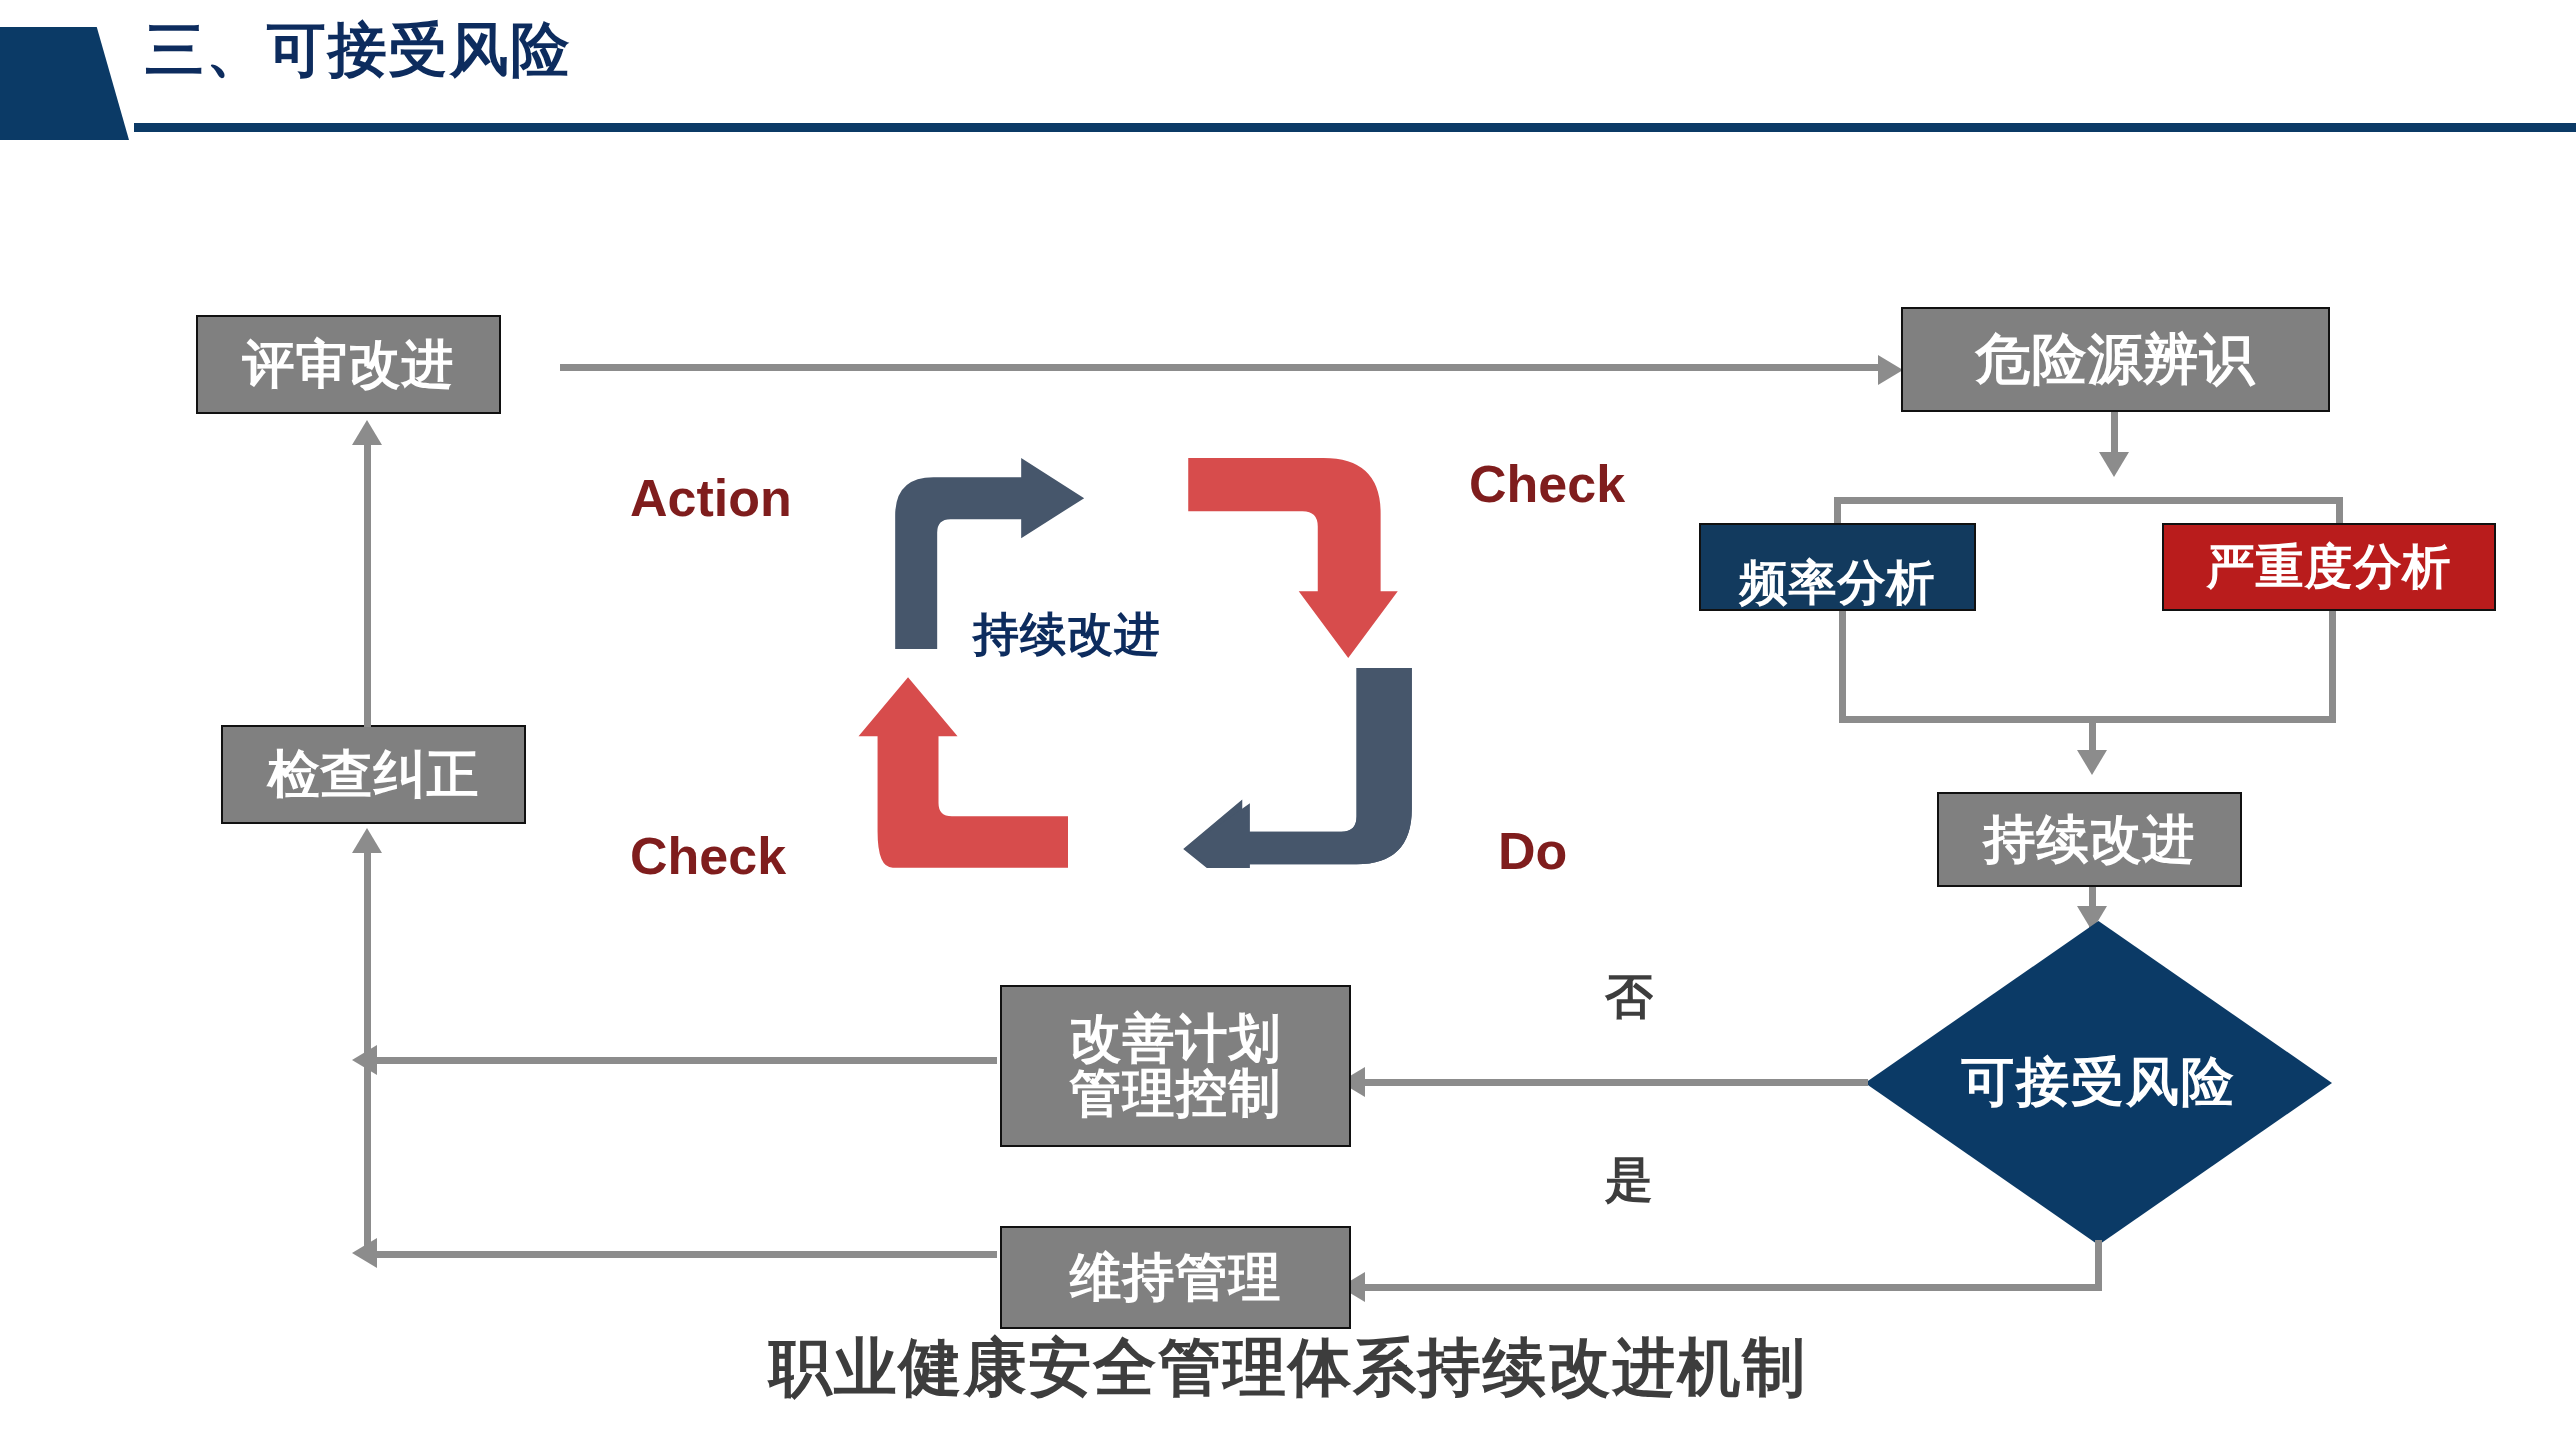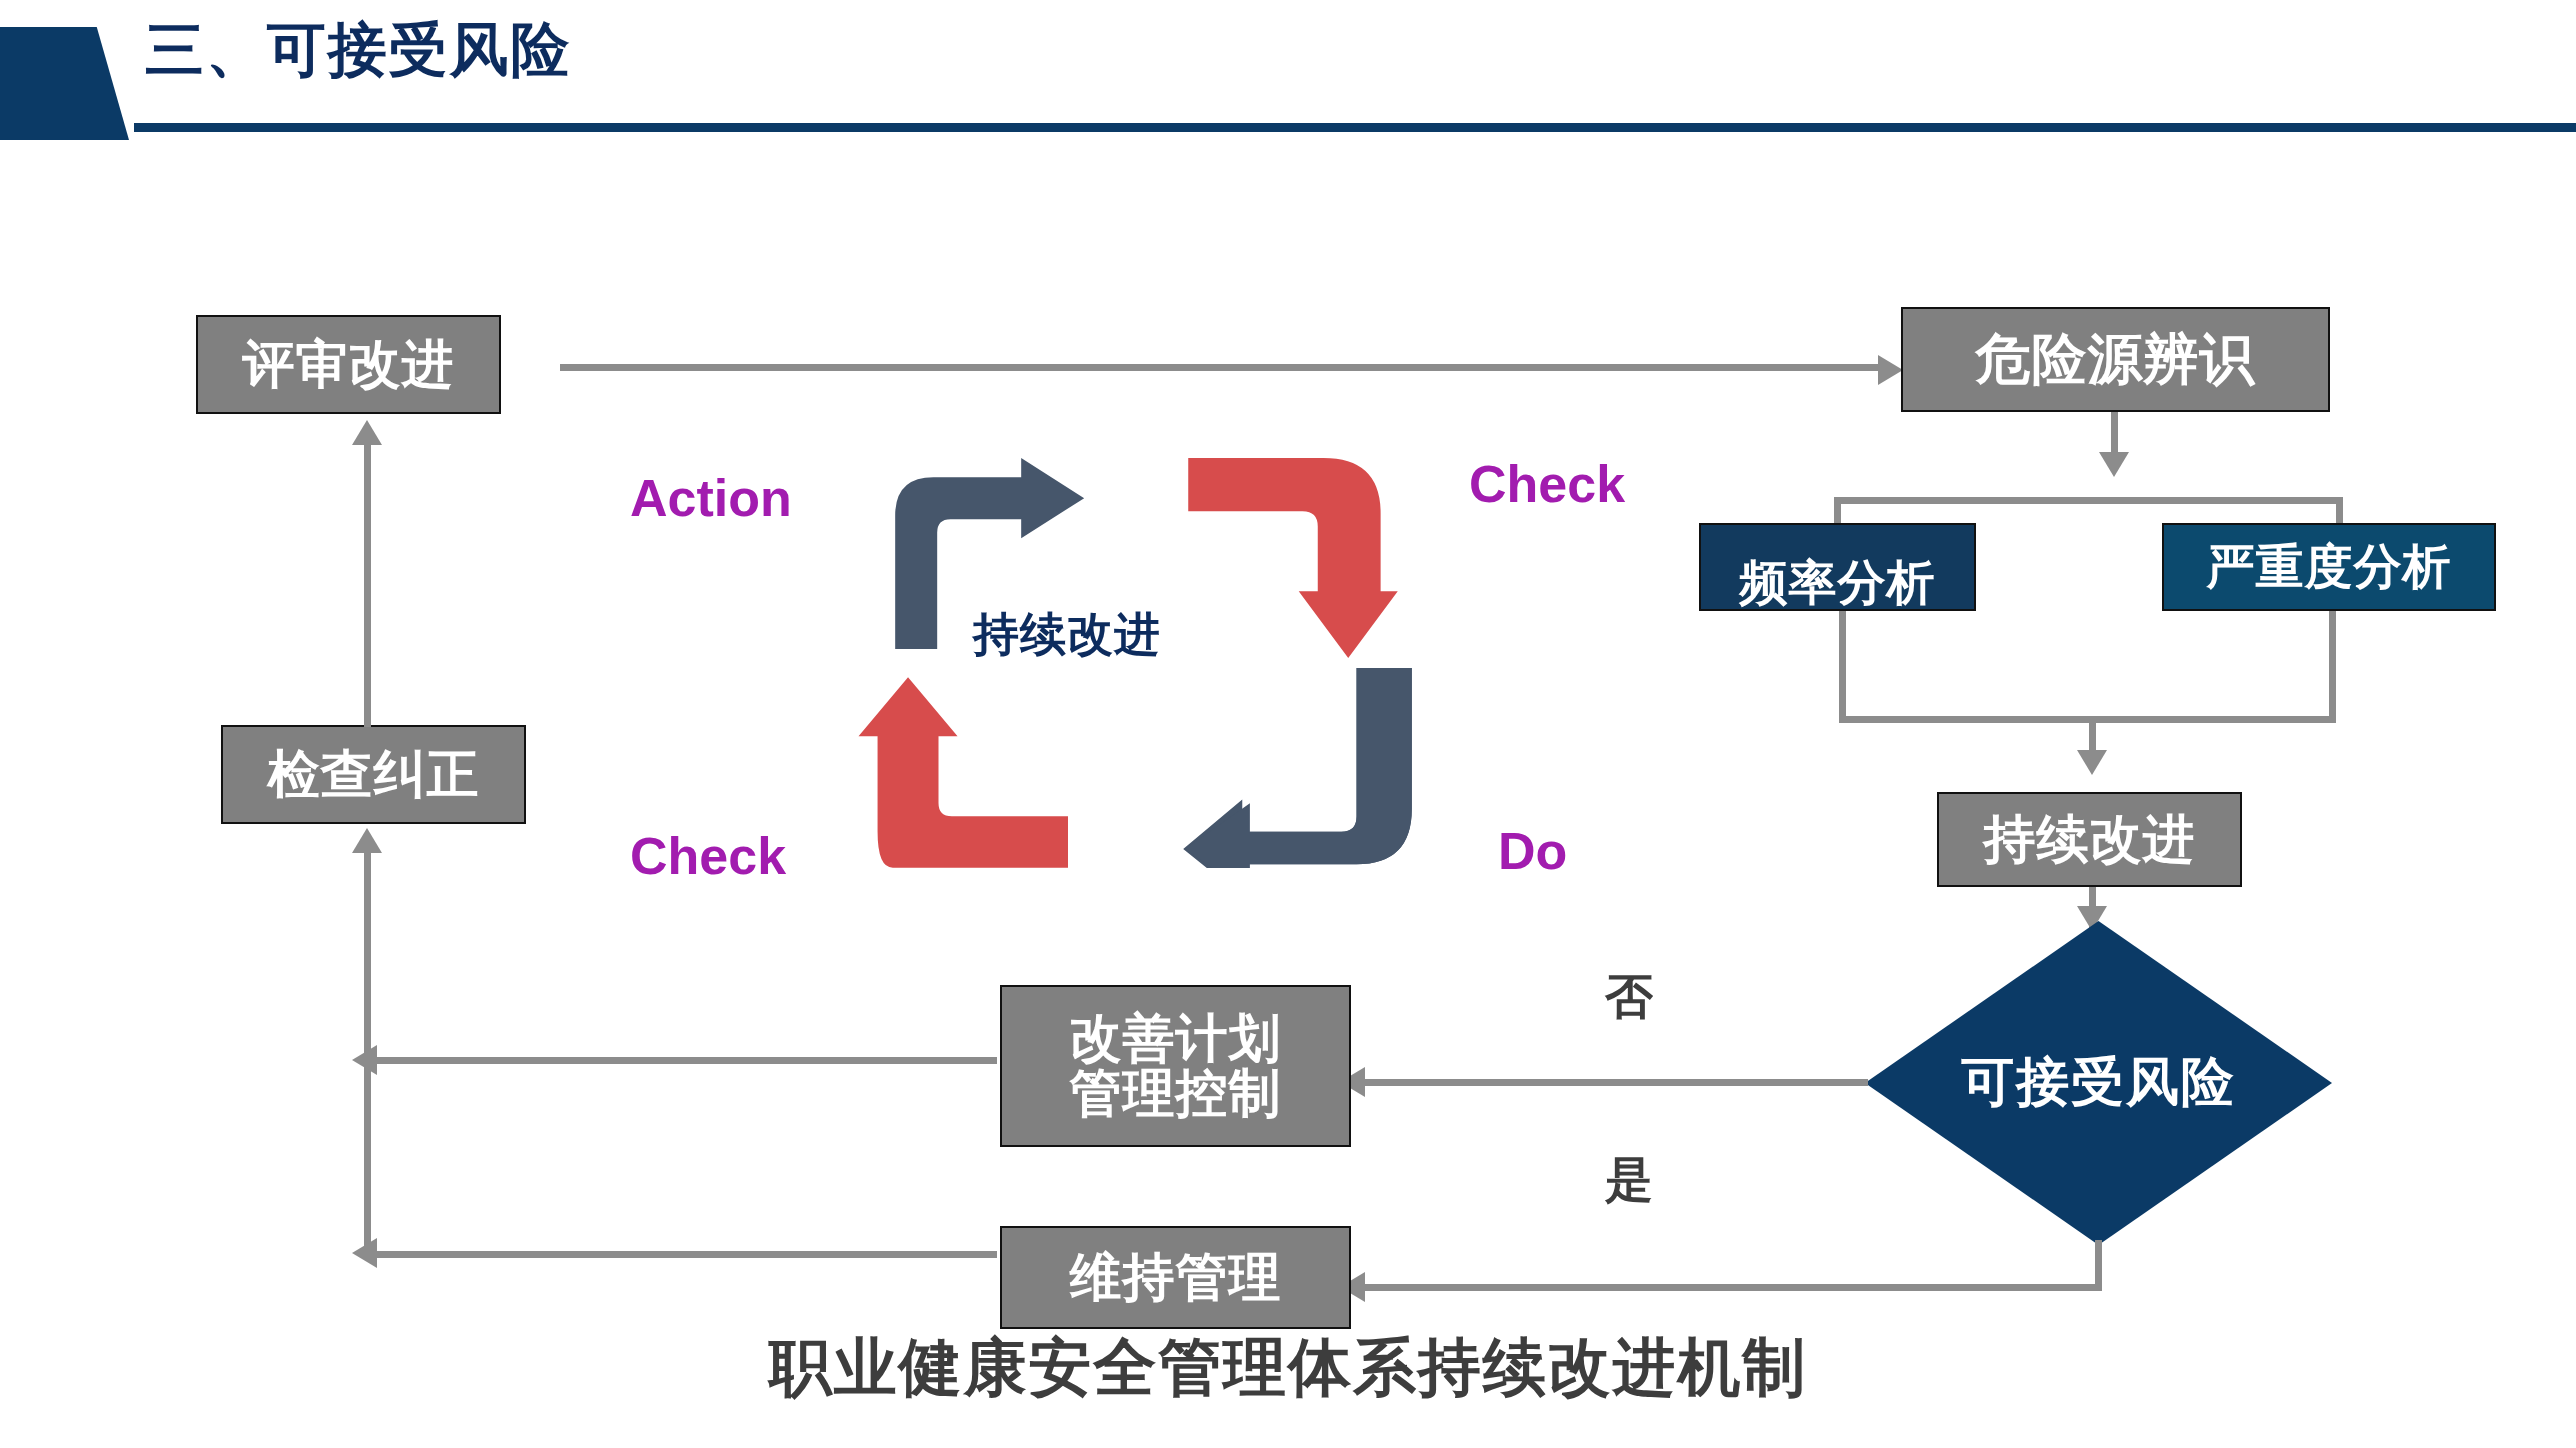--- a/index.html
+++ b/index.html
@@ -37,21 +37,21 @@
   
   .node{
     position:absolute;box-sizing:border-box;
     display:flex;align-items:center;justify-content:center;
     text-align:center;color:#ffffff;font-weight:bold;
     border:2.9px solid #111111;line-height:1.06;
     letter-spacing:1px;
   }
   .node.grey{background:#808080;}
   .node.navy{background:#123A5E;align-items:flex-end;}
-  .node.red{background:#0c4a6e;}
+  .node.red{background:#b91c1c;}
 
   
   #node-acceptable-risk{
     position:absolute;
     left:1865px;top:921px;width:467px;height:324px;
     background:#0B3A66;
     clip-path:polygon(50% 0,100% 50%,50% 100%,0 50%);
     display:flex;align-items:center;justify-content:center;
   }
   #node-acceptable-risk span{
@@ -65,21 +65,21 @@
   .ln.v{width:6.7px;}
 
   .ahead{position:absolute;width:0;height:0;}
   .ahead.down{border-left:15.3px solid transparent;border-right:15.3px solid transparent;border-top:25px solid #8C8C8C;}
   .ahead.up{border-left:15.3px solid transparent;border-right:15.3px solid transparent;border-bottom:25px solid #8C8C8C;}
   .ahead.left{border-top:15.3px solid transparent;border-bottom:15.3px solid transparent;border-right:25px solid #8C8C8C;}
   .ahead.right{border-top:15.3px solid transparent;border-bottom:15.3px solid transparent;border-left:25px solid #8C8C8C;}
 
   
   .pdca-label{
-    position:absolute;font-size:52px;font-weight:bold;color:#a21caf;
+    position:absolute;font-size:52px;font-weight:bold;color:#7f1d1d;
     white-space:nowrap;line-height:1;
   }
   #label-continuous-improvement{
     position:absolute;font-size:46px;font-weight:bold;color:#0D2C5E;
     white-space:nowrap;line-height:1;letter-spacing:1px;
   }
   .branch-label{
     position:absolute;font-size:48px;font-weight:bold;color:#3D3D3D;
     white-space:nowrap;line-height:1;
   }

